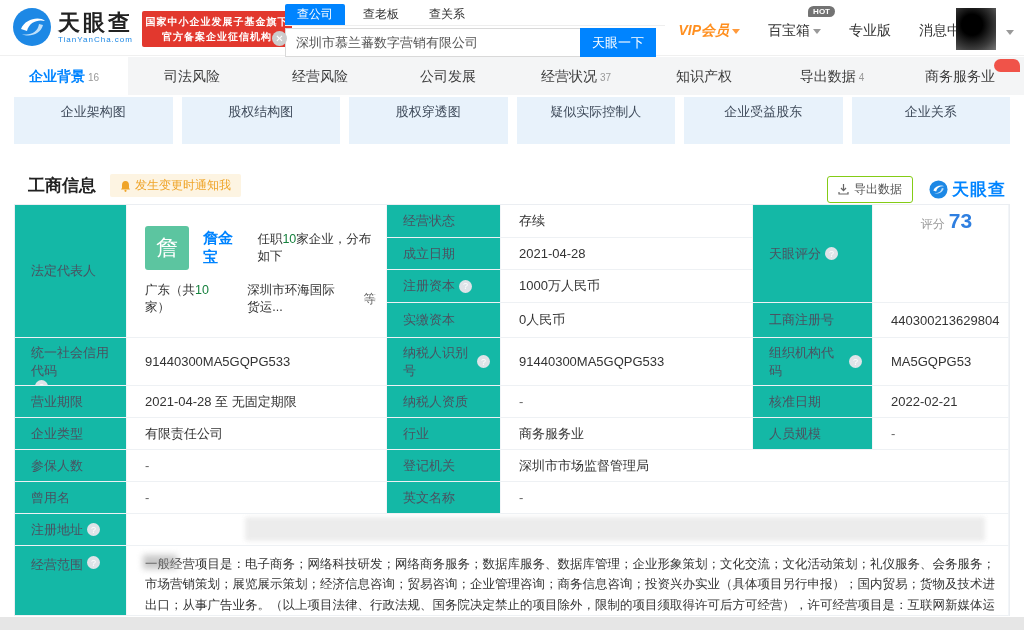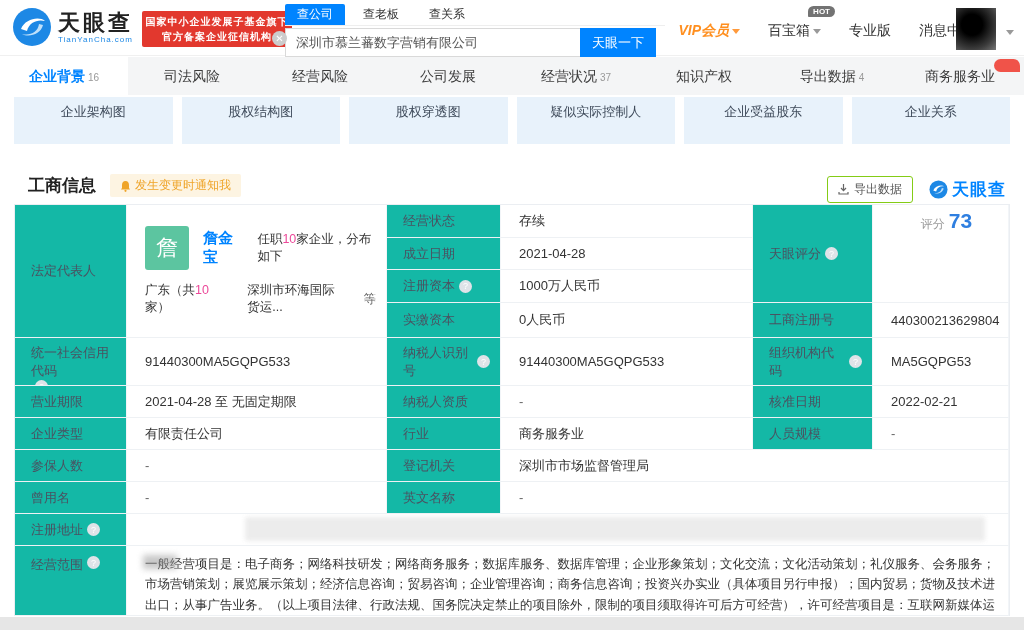--- a/index.html
+++ b/index.html
@@ -62,21 +62,21 @@
   .biz-table { position:absolute; top:204px; left:14px; width:996px; display:grid;
     grid-template-columns:112px 260px 114px 252px 120px 1fr;
     grid-template-rows:33px 32px 33px 35px 48px 32px 32px 32px 32px 32px 70px;
     border:1px solid #ebeef2; border-bottom:none; font-size:13px; }
   .cell { border-bottom:1px solid #eef1f4; border-right:1px solid #f2f5f8; display:flex; align-items:center; padding:0 10px 0 16px; background:#fff; color:#333; overflow:hidden; }
   .cell.lab { background:#14b8a6; color:#4a5261; }
   .cell.val { padding-left:18px; }
   .dash { color:#666; }
   .q { display:inline-flex; width:13px; height:13px; border-radius:50%; background:#dfe3e8; color:#fff; font-size:9px;
     align-items:center; justify-content:center; margin-left:4px; cursor:pointer; flex:none; }
-  .red { color:#ec4899; }
+  .red { color:#15803d; }
   .link { color:#0084ff; cursor:pointer; }
 
   
   .lr-cell { flex-direction:column; align-items:flex-start; justify-content:center; padding-left:18px; }
   .lr-line1 { display:flex; align-items:center; }
   .avatar { width:44px; height:44px; background:#5cc5a0; color:#fff; font-size:22px; border-radius:3px;
     display:flex; align-items:center; justify-content:center; cursor:pointer; flex:none; }
   .lr-name { font-size:15px; font-weight:bold; margin-left:14px; }
   .lr-ten { font-size:12.5px; color:#333; margin-left:16px; }
   .lr-line2 { display:flex; align-items:center; margin-top:12px; font-size:12.5px; color:#333; }

